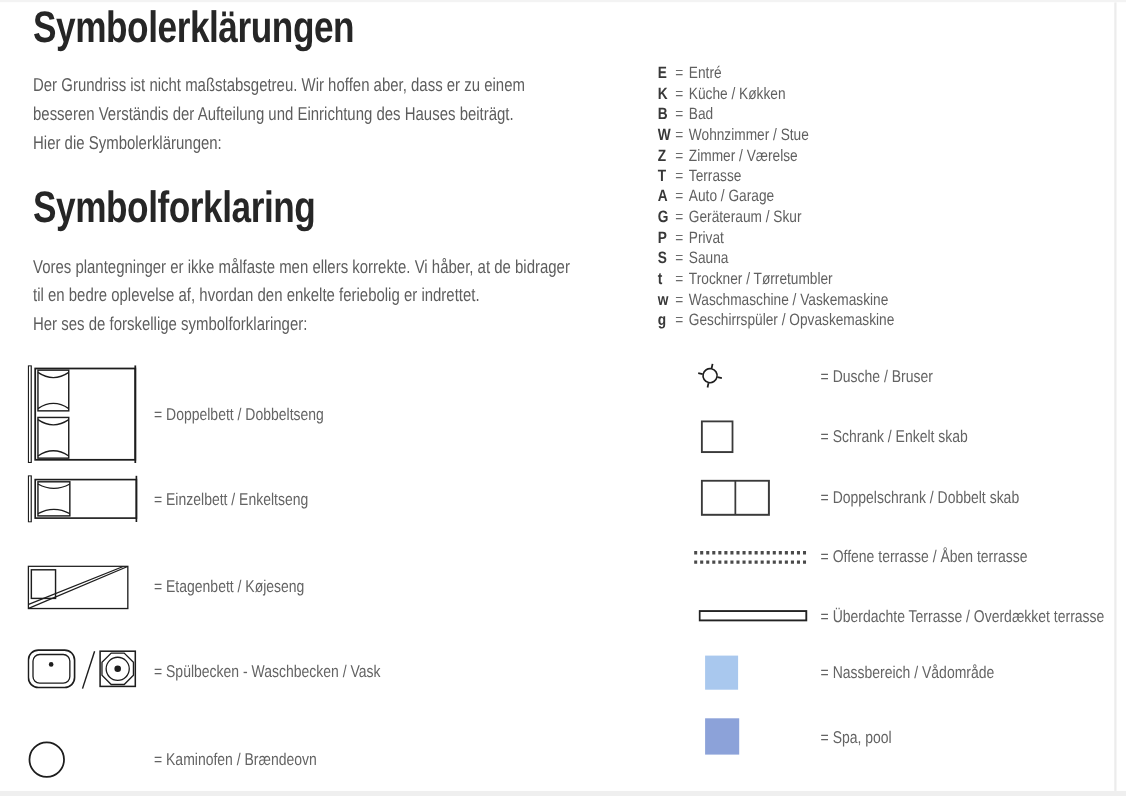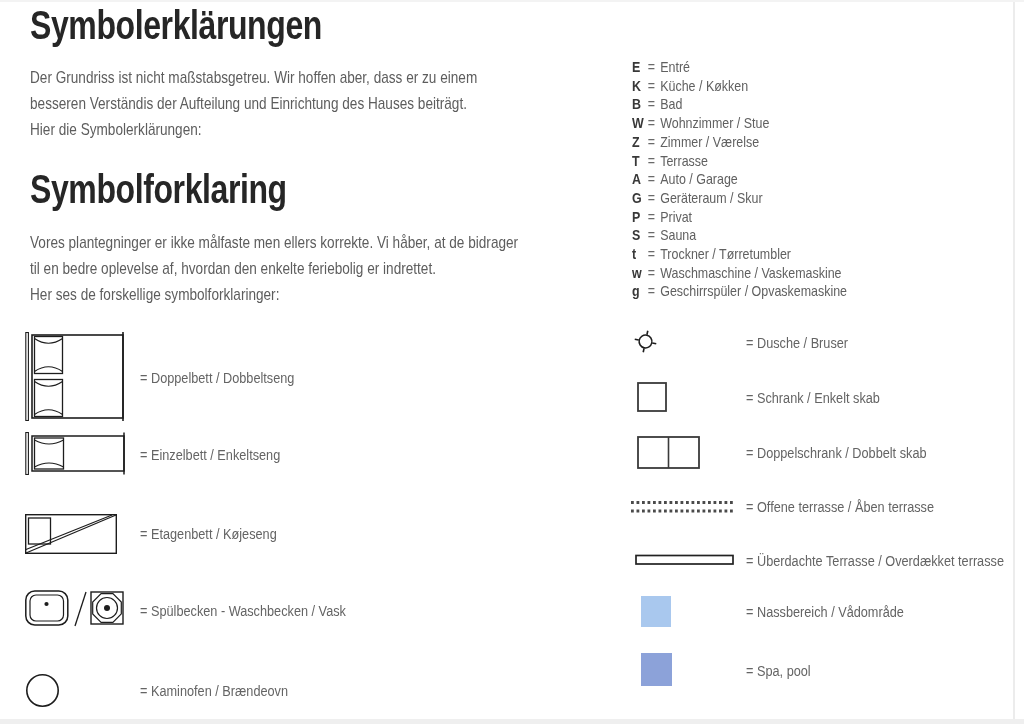--- a/index.html
+++ b/index.html
@@ -11,21 +11,21 @@
   .edge-right { position:absolute; left:1013px; top:0; width:2px; height:724px; background:#ececec; }
   .edge-bottom { position:absolute; left:0; top:717px; width:1024px; height:7px; background:#efefef; }
 
   .abs { position:absolute; }
 
   h1.title { margin:0; font-size:40px; line-height:42px; font-weight:bold; color:#262626;
              letter-spacing:-0.5px; transform:scaleX(0.80); transform-origin:0 0; white-space:nowrap; }
   p.intro { margin:0; font-size:17px; line-height:26px; color:#5d5d5d; white-space:pre-line;
             transform:scaleX(0.80); transform-origin:0 0; }
 
-  .abbr { left:632px; top:56px; }
+  .abbr { left:598px; top:56px; }
   .abbr-row { font-size:15px; line-height:18.7px; color:#606060;
               transform:scaleX(0.83); transform-origin:0 0; white-space:nowrap; }
   .abbr-letter { display:inline-block; width:19px; font-weight:bold; color:#383838; }
   .abbr-eq { display:inline-block; width:15px; color:#6a6a6a; }
 
   .leg-label { font-size:15.5px; line-height:18px; color:#646464;
                transform:scaleX(0.82); transform-origin:0 0; white-space:nowrap; }
   .swatch { position:absolute; }
   svg { display:block; }
 </style>

